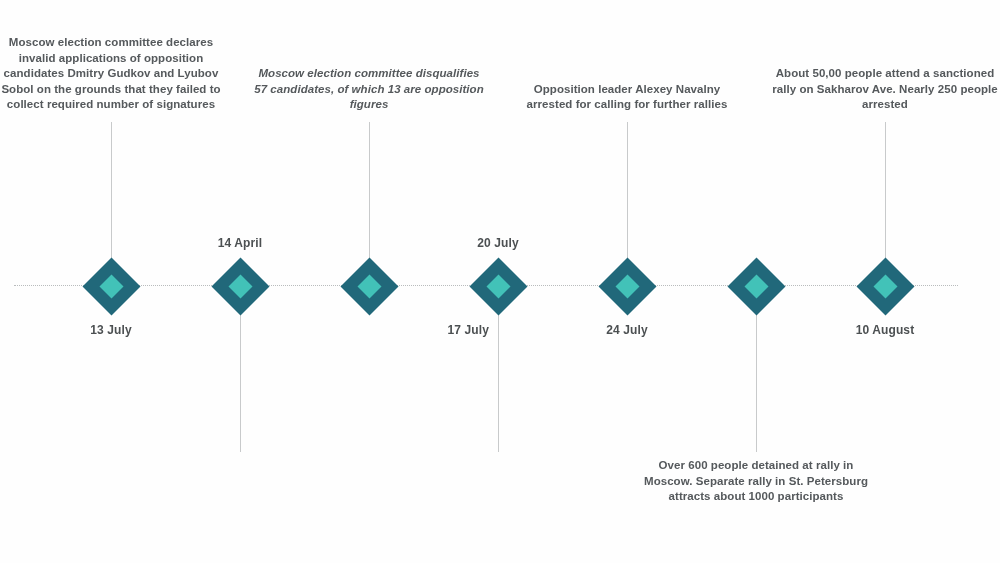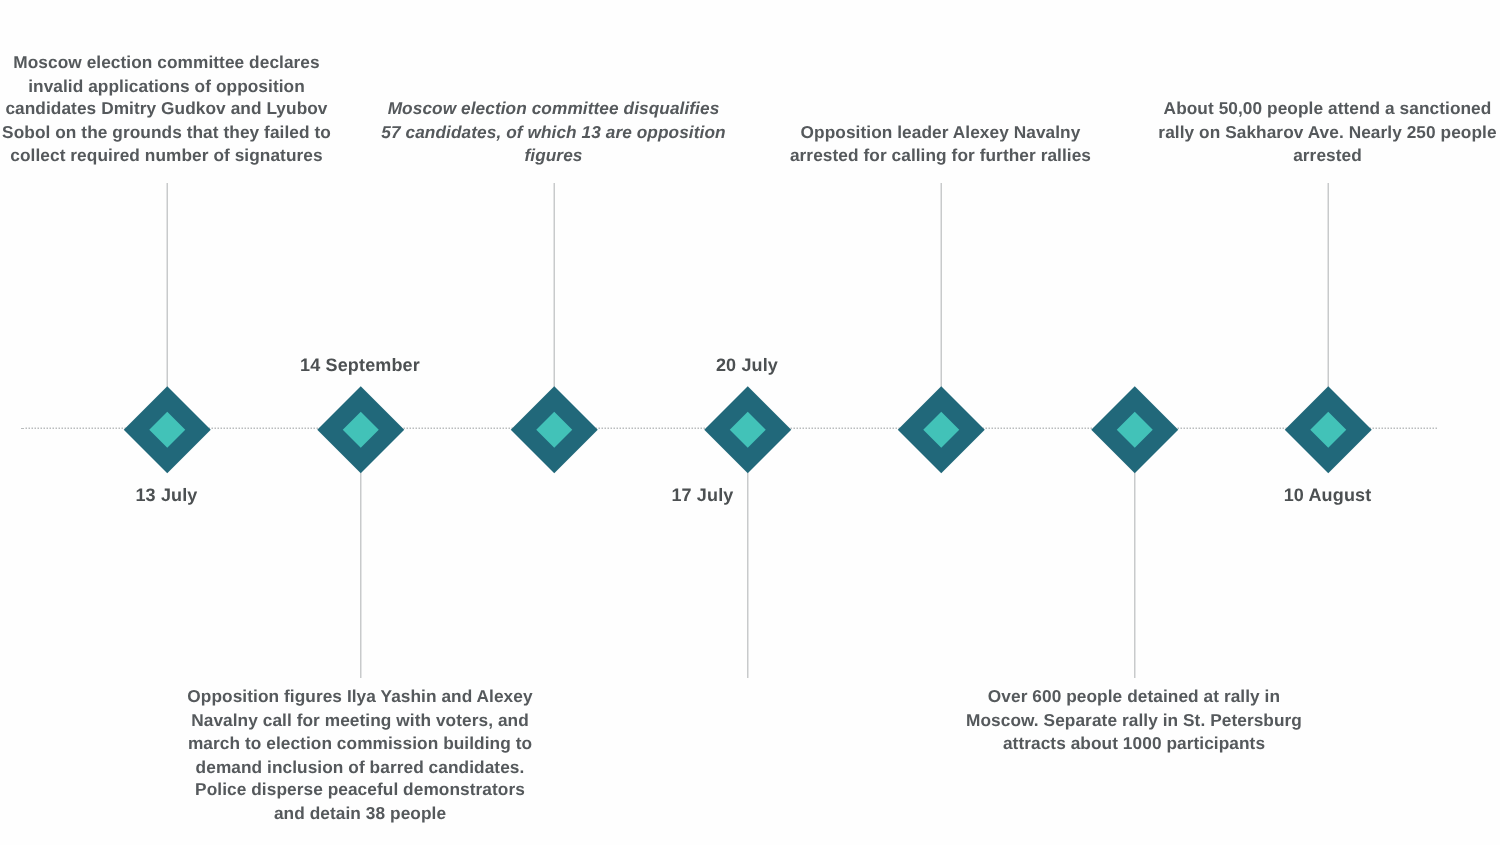--- a/index.html
+++ b/index.html
@@ -125,23 +125,22 @@
   <div id="events-container">
       <div class="event" style="left: 111px;">
         <div class="note above" style="color: rgb(85, 89, 92);">Moscow election committee declares invalid applications of opposition candidates Dmitry Gudkov and Lyubov Sobol on the grounds that they failed to collect required number of signatures</div>
         <div class="stem up" style="background: rgb(200, 202, 203);"></div>
         <div class="date-label bottom" style="color: rgb(76, 80, 82);">13 July</div>
         <div class="marker" style="background: rgb(33, 104, 122);">
           <div class="marker-inner" style="background: rgb(66, 194, 184);"></div>
         </div>
       </div>
       <div class="event" style="left: 240px;">
-        <div class="note below" style="color: rgb(85, 89, 92);">Opposition figures Ilya Yashin and Alexey Navalny call for meeting with voters, and march to election commission building to demand inclusion of barred candidates. Police disperse peaceful demonstrators and detain 38 people</div>
         <div class="stem down" style="background: rgb(200, 202, 203);"></div>
-        <div class="date-label top" style="color: rgb(76, 80, 82);">14 September</div>
+        <div class="date-label top" style="color: rgb(76, 80, 82);">14 April</div>
         <div class="marker" style="background: rgb(33, 104, 122);">
           <div class="marker-inner" style="background: rgb(66, 194, 184);"></div>
         </div>
       </div>
       <div class="event" style="left: 369px;">
         <div class="note above" style="color: rgb(85, 89, 92); font-style: italic;">Moscow election committee disqualifies 57 candidates, of which 13 are opposition figures</div>
         <div class="stem up" style="background: rgb(200, 202, 203);"></div>
         <div class="date-label bottom" style="color: rgb(76, 80, 82); text-align: right;">17 July</div>
         <div class="marker" style="background: rgb(33, 104, 122);">
           <div class="marker-inner" style="background: rgb(66, 194, 184);"></div>
@@ -150,20 +149,21 @@
       <div class="event" style="left: 498px;">
         <div class="stem down" style="background: rgb(200, 202, 203);"></div>
         <div class="date-label top" style="color: rgb(76, 80, 82);">20 July</div>
         <div class="marker" style="background: rgb(33, 104, 122);">
           <div class="marker-inner" style="background: rgb(66, 194, 184);"></div>
         </div>
       </div>
       <div class="event" style="left: 627px;">
         <div class="note above" style="color: rgb(85, 89, 92);">Opposition leader Alexey Navalny arrested for calling for further rallies</div>
         <div class="stem up" style="background: rgb(200, 202, 203);"></div>
+        <div class="date-label bottom" style="color: rgb(76, 80, 82);">24 July</div>
         <div class="marker" style="background: rgb(33, 104, 122);">
           <div class="marker-inner" style="background: rgb(66, 194, 184);"></div>
         </div>
       </div>
       <div class="event" style="left: 756px;">
         <div class="note below" style="color: rgb(85, 89, 92);">Over 600 people detained at rally in Moscow. Separate rally in St. Petersburg attracts about 1000 participants</div>
         <div class="stem down" style="background: rgb(200, 202, 203);"></div>
         <div class="marker" style="background: rgb(33, 104, 122);">
           <div class="marker-inner" style="background: rgb(66, 194, 184);"></div>
         </div>

